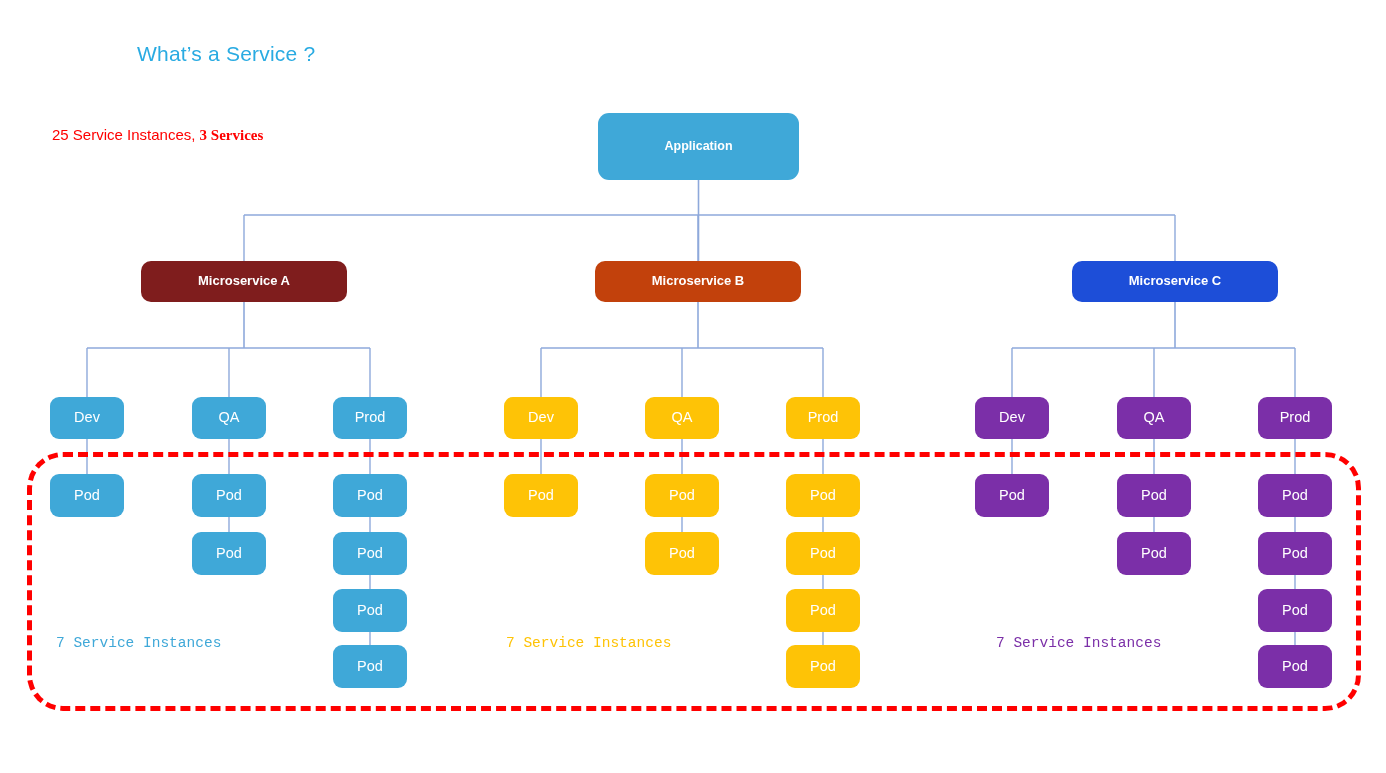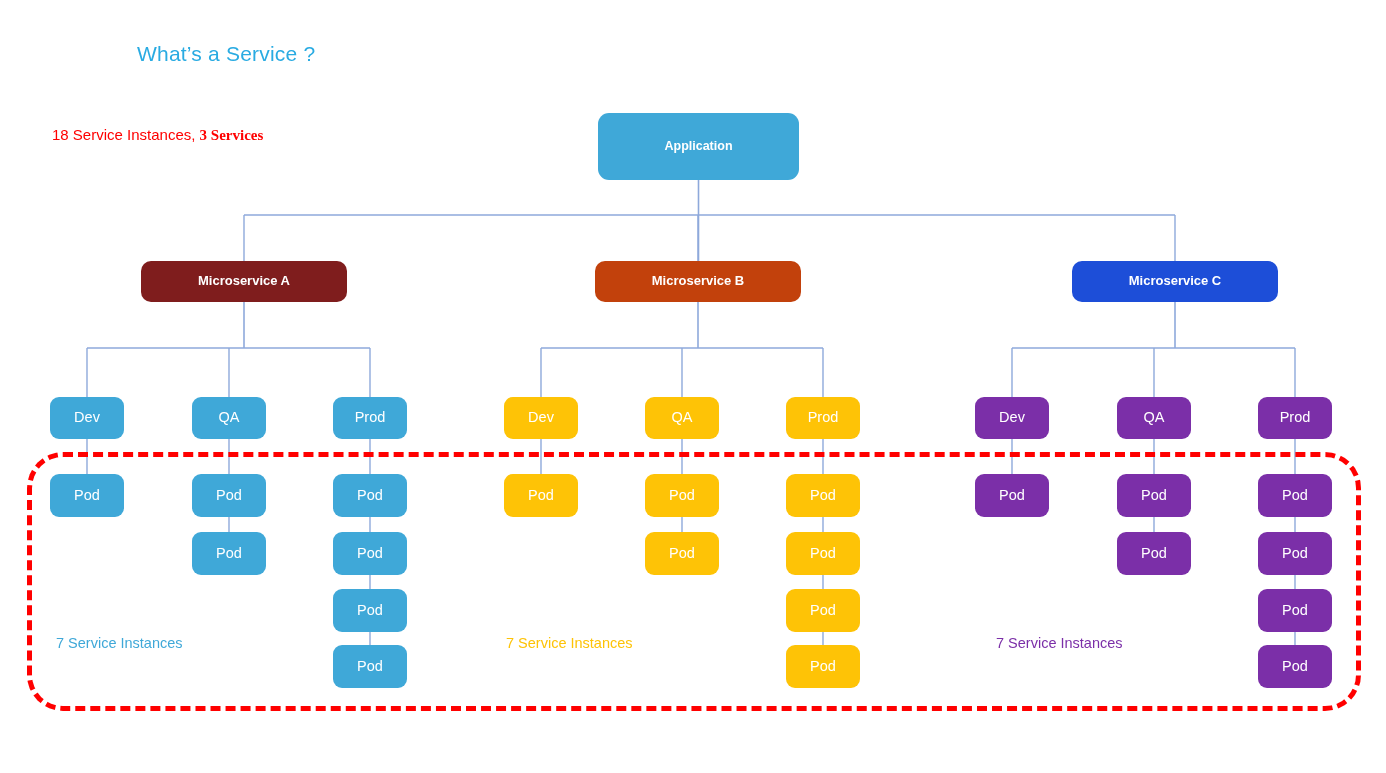--- a/index.html
+++ b/index.html
@@ -46,20 +46,21 @@
     font-size: 15px;
     color: #FF0000;
     white-space: nowrap;
   }
   .subtitle .strong { font-weight: bold; font-family: Liberation Serif, serif; }
 
   .instances-label {
     position: absolute;
     font-size: 14.5px;
     white-space: nowrap;
+    font-family: Liberation Mono, monospace;
   }
 
   
   .node {
     position: absolute;
     box-sizing: border-box;
     display: flex;
     align-items: center;
     justify-content: center;
     color: #ffffff;
@@ -145,21 +146,21 @@
       <line x1="1154" y1="517" x2="1154" y2="532" stroke="#8EA9DB" stroke-width="1.4"></line>
       <line x1="1295" y1="348" x2="1295" y2="397" stroke="#8EA9DB" stroke-width="1.4"></line>
       <line x1="1295" y1="439" x2="1295" y2="474" stroke="#8EA9DB" stroke-width="1.4"></line>
       <line x1="1295" y1="517" x2="1295" y2="532" stroke="#8EA9DB" stroke-width="1.4"></line>
       <line x1="1295" y1="575" x2="1295" y2="589" stroke="#8EA9DB" stroke-width="1.4"></line>
       <line x1="1295" y1="632" x2="1295" y2="645" stroke="#8EA9DB" stroke-width="1.4"></line>
     </svg>
 
   <div class="title">What’s a Service ?</div>
 
-  <div class="subtitle"><span>18 Service Instances, </span><span class="strong">3 Services</span></div>
+  <div class="subtitle"><span>25 Service Instances, </span><span class="strong">3 Services</span></div>
 
   <div id="nodes">
       <div class="node app" style="left: 598px; top: 113px; width: 201px; height: 67px; background: rgb(63, 168, 216);">
         <span>Application</span>
       </div>
       <div class="node micro" style="left: 141px; top: 261px; width: 206px; height: 41px; background: #7f1d1d;">
         <span>Microservice A</span>
       </div>
       <div class="node env" style="left: 50px; top: 397px; width: 74px; height: 42px; background: rgb(63, 168, 216);">
         <span>Dev</span>

